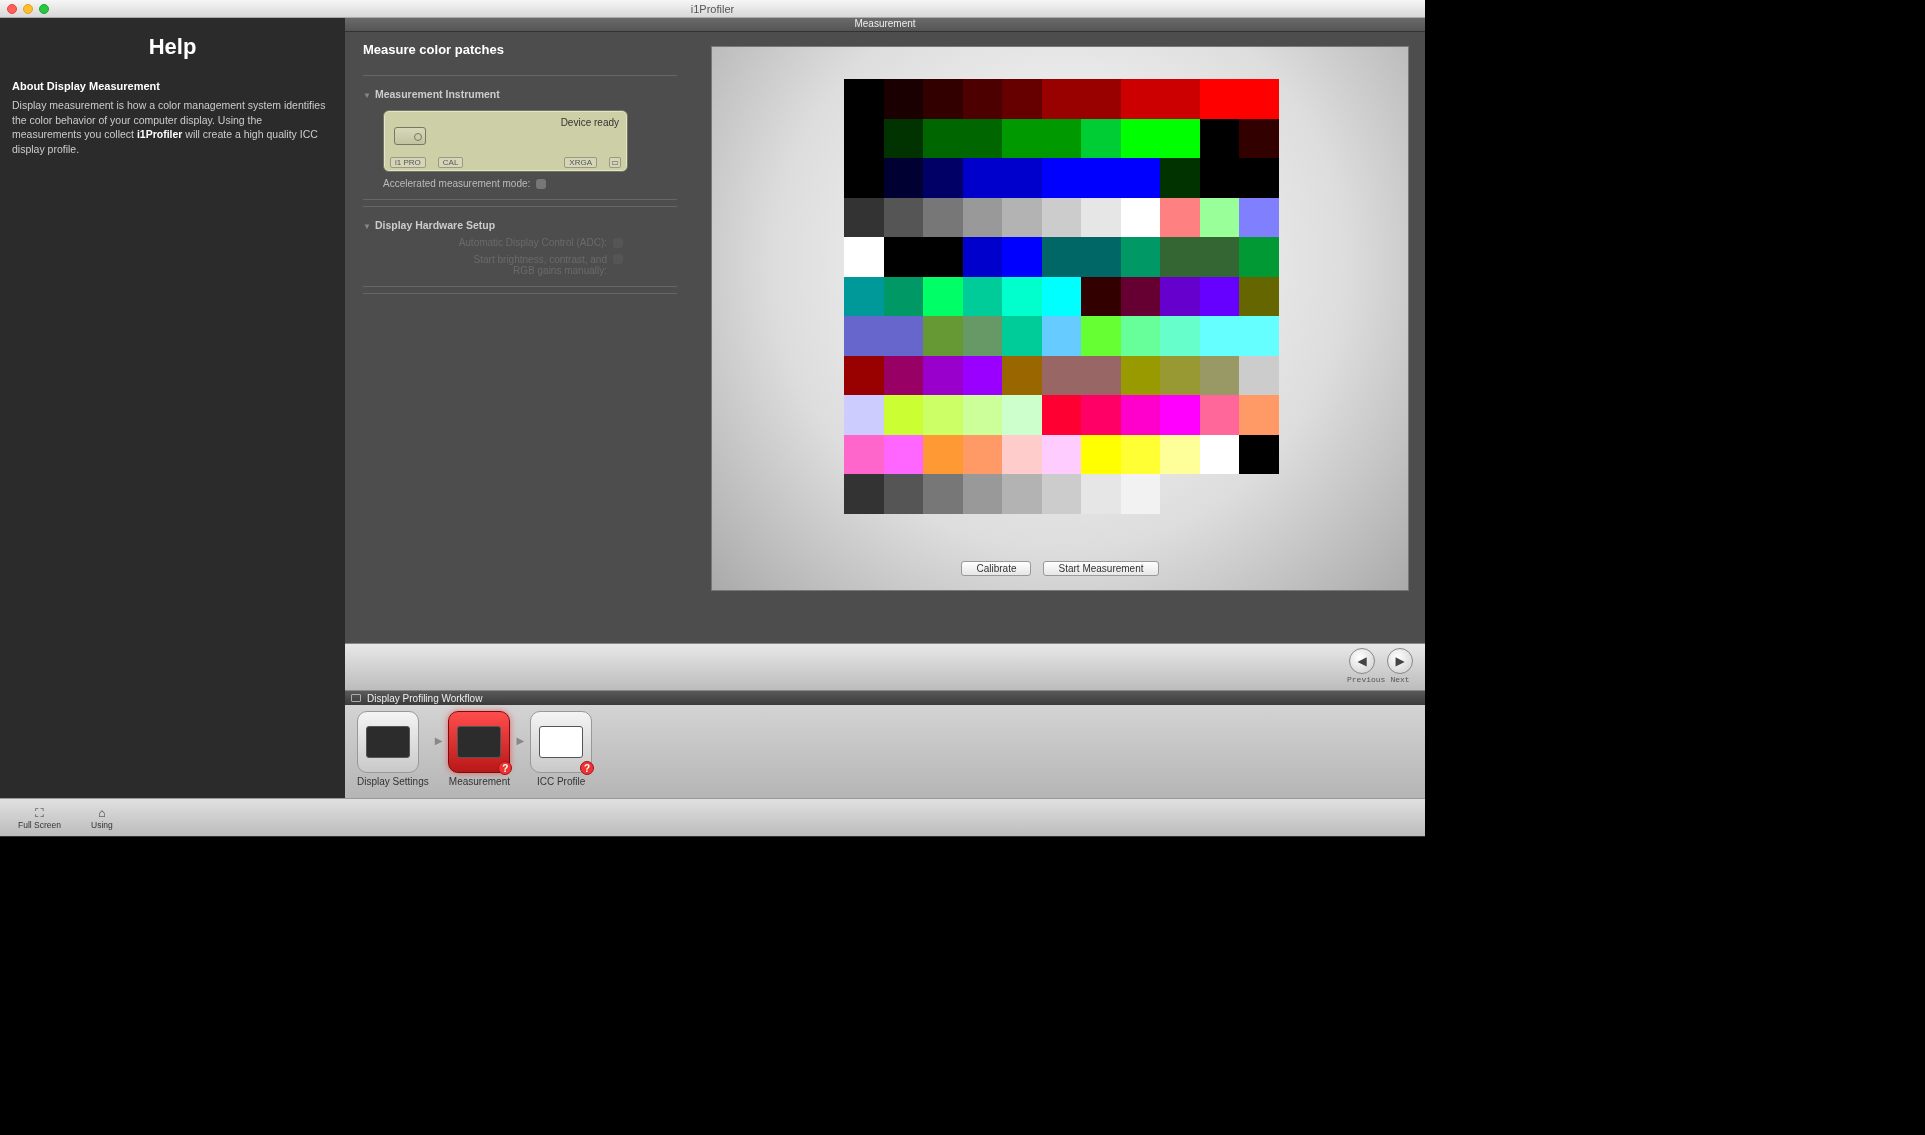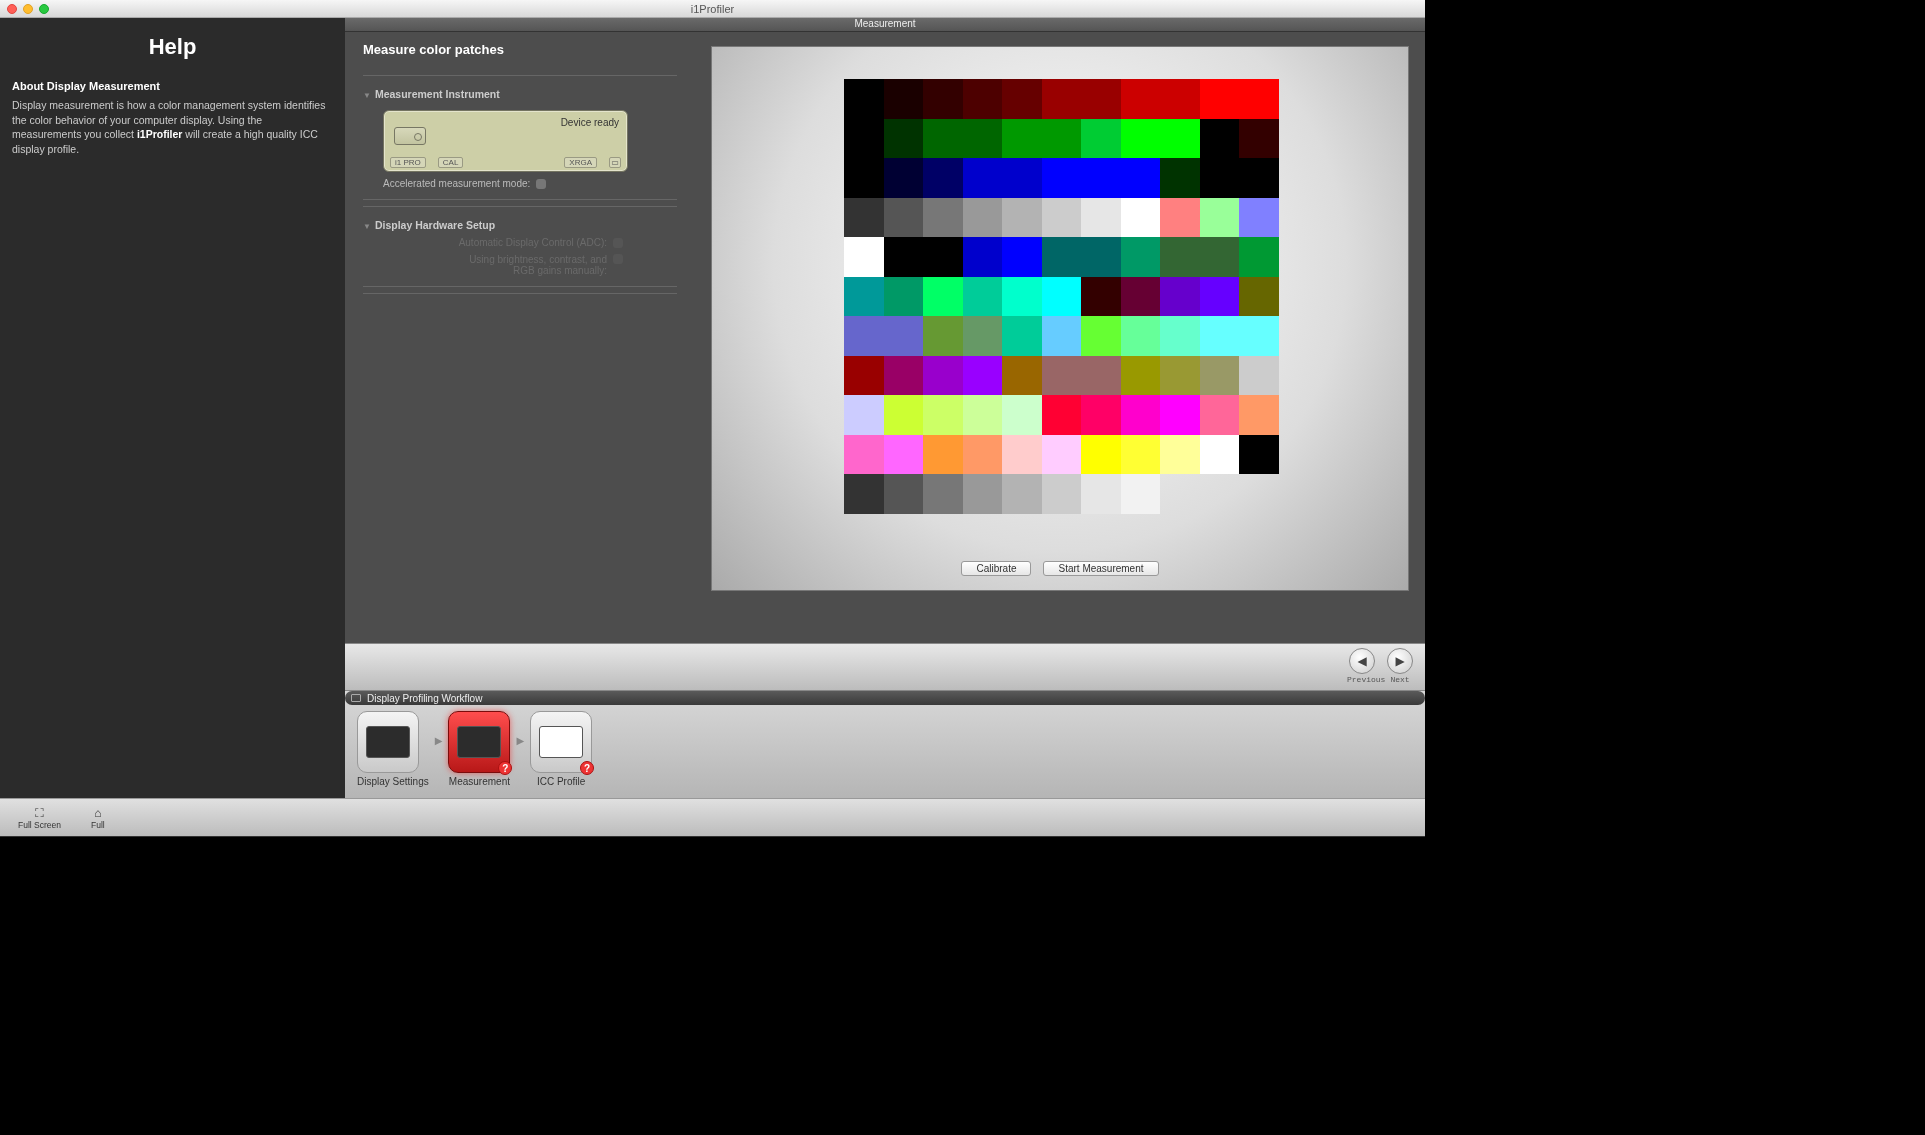--- a/index.html
+++ b/index.html
@@ -58,21 +58,21 @@
 
 .nav-strip { height: 47px; background: linear-gradient(#e8e8e8,#bcbcbc); position: relative; border-top: 1px solid #888; }
 .nav-btn { position: absolute; top: 4px; width: 30px; text-align: center; cursor: pointer; }
 .nav-btn .circ { width: 26px; height: 26px; margin: 0 auto; border-radius: 50%; background: radial-gradient(circle at 40% 35%, #fff, #ccc); border: 1px solid #888; display: flex; align-items: center; justify-content: center; font-size: 12px; color: #444; }
 .nav-btn .lbl { font-size: 8px; color: #555; margin-top: 1px; font-family: Liberation Mono, monospace; }
 .nav-prev { right: 48px; }
 .nav-next { right: 10px; }
 
 
 .workflow { height: 108px; background: linear-gradient(#d8d8d8,#b5b5b5); border-top: 1px solid #888; }
-.wf-hdr { height: 14px; background: linear-gradient(#5a5a5a,#3a3a3a); color: #eee; font-size: 10px; padding-left: 6px; display: flex; align-items: center; gap: 6px; border-radius: 7px; }
+.wf-hdr { height: 14px; background: linear-gradient(#5a5a5a,#3a3a3a); color: #eee; font-size: 10px; padding-left: 6px; display: flex; align-items: center; gap: 6px; }
 .wf-hdr .mon { width: 10px; height: 8px; border: 1px solid #aaa; border-radius: 1px; display: inline-block; }
 .wf-steps { display: flex; align-items: center; padding: 6px 12px; gap: 4px; }
 .wf-step { text-align: center; }
 .wf-tile { width: 62px; height: 62px; border-radius: 10px; background: linear-gradient(#f4f4f4,#c9c9c9); border: 1px solid #999; display: flex; align-items: center; justify-content: center; position: relative; }
 .wf-tile.active { background: linear-gradient(#ff4d4d,#b81818); border: 1px solid #7a0c0c; box-shadow: 0 0 6px rgba(255,0,0,.5); }
 .wf-tile .inner { width: 44px; height: 32px; background: #2c2c2c; border: 1px solid #555; border-radius: 3px; }
 .wf-tile .inner.light { background: #fff; }
 .wf-badge { position: absolute; bottom: -3px; right: -3px; width: 14px; height: 14px; border-radius: 50%; background: #e33; color: #fff; font-size: 10px; font-weight: bold; text-align: center; line-height: 14px; border: 1px solid #a11; }
 .wf-label { font-size: 10px; color: #333; margin-top: 3px; font-weight: normal; }
 .wf-arrow { font-size: 10px; color: #888; padding: 0 2px 18px; }
@@ -133,21 +133,21 @@
           <hr class="spacer-hr">
 
           <div class="collapsible">
             <div class="hdr">Display Hardware Setup</div>
             <div class="opt-row dim" style="margin-left:40px;justify-content:flex-end;width:220px">
               <span>Automatic Display Control (ADC):</span>
               <span class="cb"></span>
             </div>
             <div class="opt-row dim" style="margin-left:40px;justify-content:flex-end;width:220px;align-items:flex-start">
               <span style="text-align:right">
-                <span>Using brightness, contrast, and</span><br>
+                <span>Start brightness, contrast, and</span><br>
                 <span>RGB gains manually:</span>
               </span>
               <span class="cb"></span>
             </div>
           </div>
           <hr class="spacer-hr">
         </div>
 
         <div class="preview">
           <div class="preview-panel">
@@ -323,17 +323,17 @@
     </div>
   </div>
 
   <div class="bottom">
     <div class="item">
       <div class="ic">⛶</div>
       <div>Full Screen</div>
     </div>
     <div class="item">
       <div class="ic">⌂</div>
-      <div>Full</div>
+      <div>Using</div>
     </div>
   </div>
 
 </div>
 
 </body></html>

